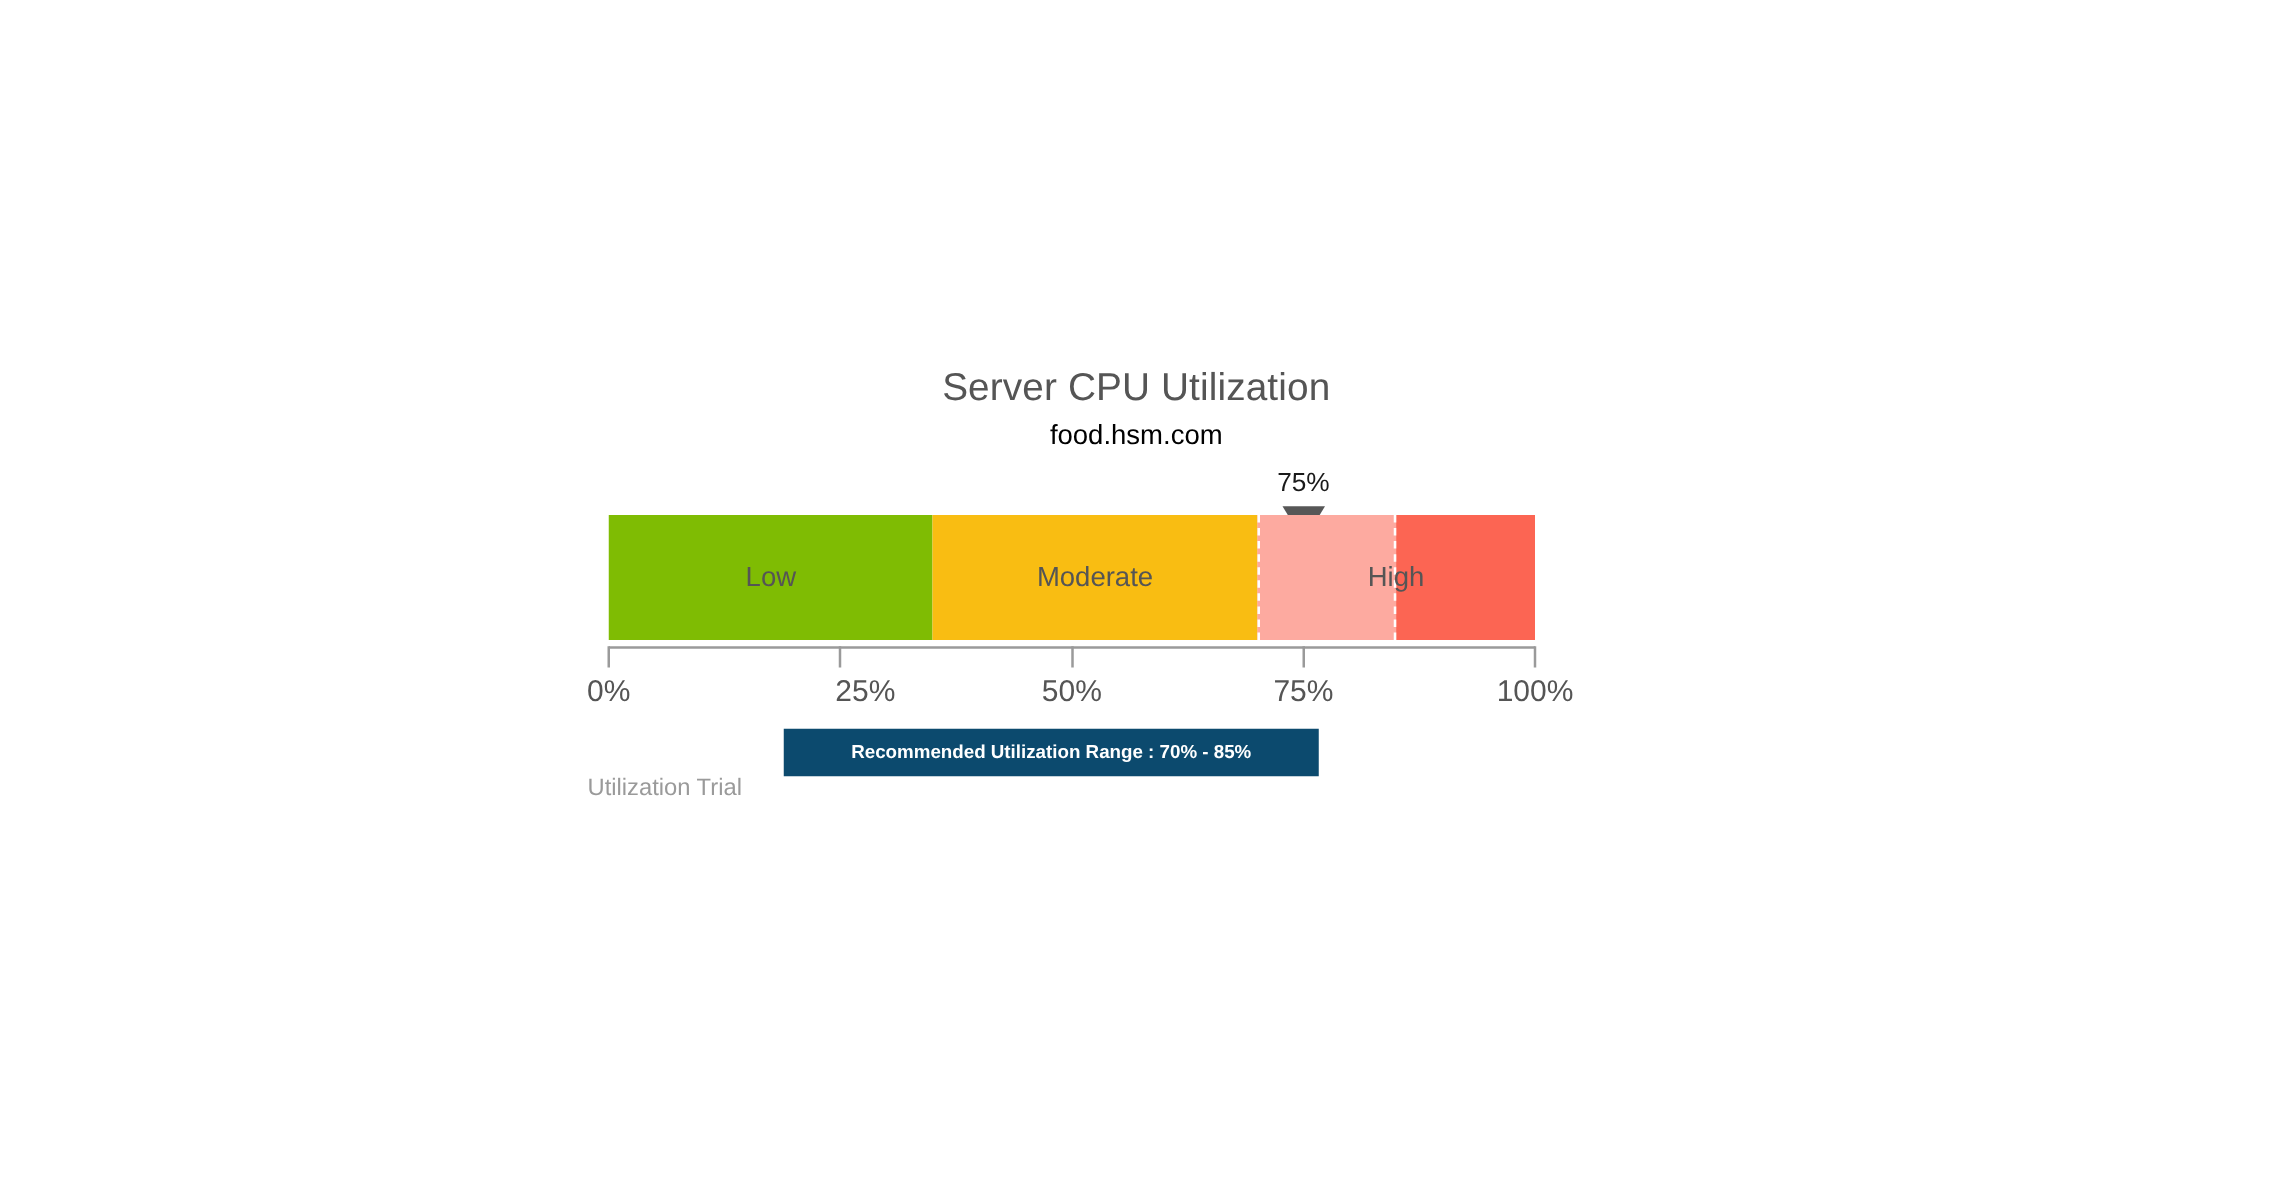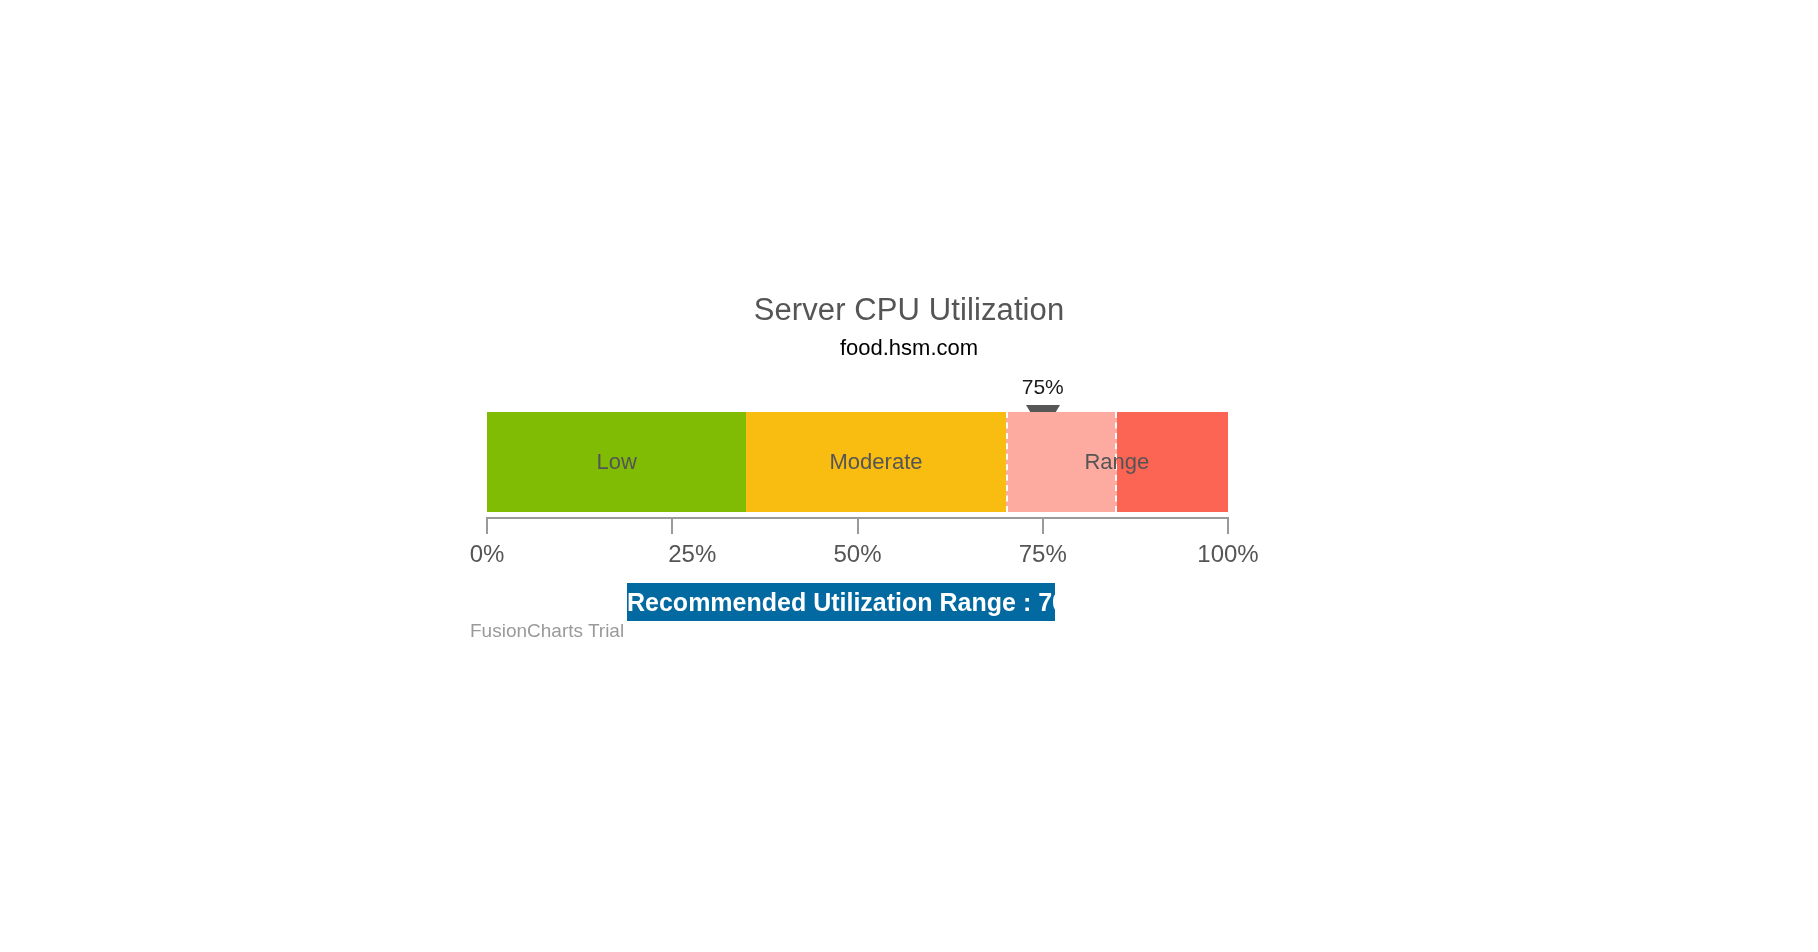--- a/index.html
+++ b/index.html
@@ -130,23 +130,23 @@
     white-space: nowrap;
   }
 
   
   .legend-bar {
     position: absolute;
     left: 627px;
     top: 583px;
     width: 428px;
     height: 38px;
-    background: #0369a1;
+    background: #0c4a6e;
     color: #ffffff;
-    font-size: 25px;
+    font-size: 15px;
     font-weight: bold;
     line-height: 38px;
     text-align: center;
     white-space: nowrap;
     box-sizing: border-box;
   }
 
   
   .watermark {
     position: absolute;
@@ -169,34 +169,34 @@
   <div class="marker-value" id="marker-value" style="left: 1042.75px;">75%</div>
   <div class="marker-pointer" id="marker-pointer" style="left: 1042.75px;"></div>
 
   <div class="plot" id="plot">
       <div class="band" style="left: 0px; width: 259.35px; background: rgb(127, 188, 3);"></div>
       <div class="band" style="left: 259.35px; width: 259.35px; background: rgb(249, 189, 18);"></div>
       <div class="band" style="left: 518.7px; width: 222.3px; background: rgb(252, 101, 83);"></div>
       <div class="range-zone" style="left: 518.7px; width: 111.15px;"></div>
       <div class="band-label" style="left: 0px; width: 259.35px;">Low</div>
       <div class="band-label" style="left: 259.35px; width: 259.35px;">Moderate</div>
-      <div class="band-label" style="left: 518.7px; width: 222.3px;">Range</div>
+      <div class="band-label" style="left: 518.7px; width: 222.3px;">High</div>
     </div>
 
   <div class="axis-line"></div>
   <div id="axis-ticks">
       <div class="axis-tick" style="left: 487px;"></div>
       <div class="axis-label" style="left: 487px;">0%</div>
       <div class="axis-tick" style="left: 672.25px;"></div>
       <div class="axis-label" style="left: 672.25px; margin-left: 20px;">25%</div>
       <div class="axis-tick" style="left: 857.5px;"></div>
       <div class="axis-label" style="left: 857.5px;">50%</div>
       <div class="axis-tick" style="left: 1042.75px;"></div>
       <div class="axis-label" style="left: 1042.75px;">75%</div>
       <div class="axis-tick" style="left: 1228px;"></div>
       <div class="axis-label" style="left: 1228px;">100%</div>
     </div>
 
   <div class="legend-bar">Recommended Utilization Range : 70% - 85%</div>
 
-  <div class="watermark">FusionCharts Trial</div>
+  <div class="watermark">Utilization Trial</div>
 
 </div>
 
 </body></html>

